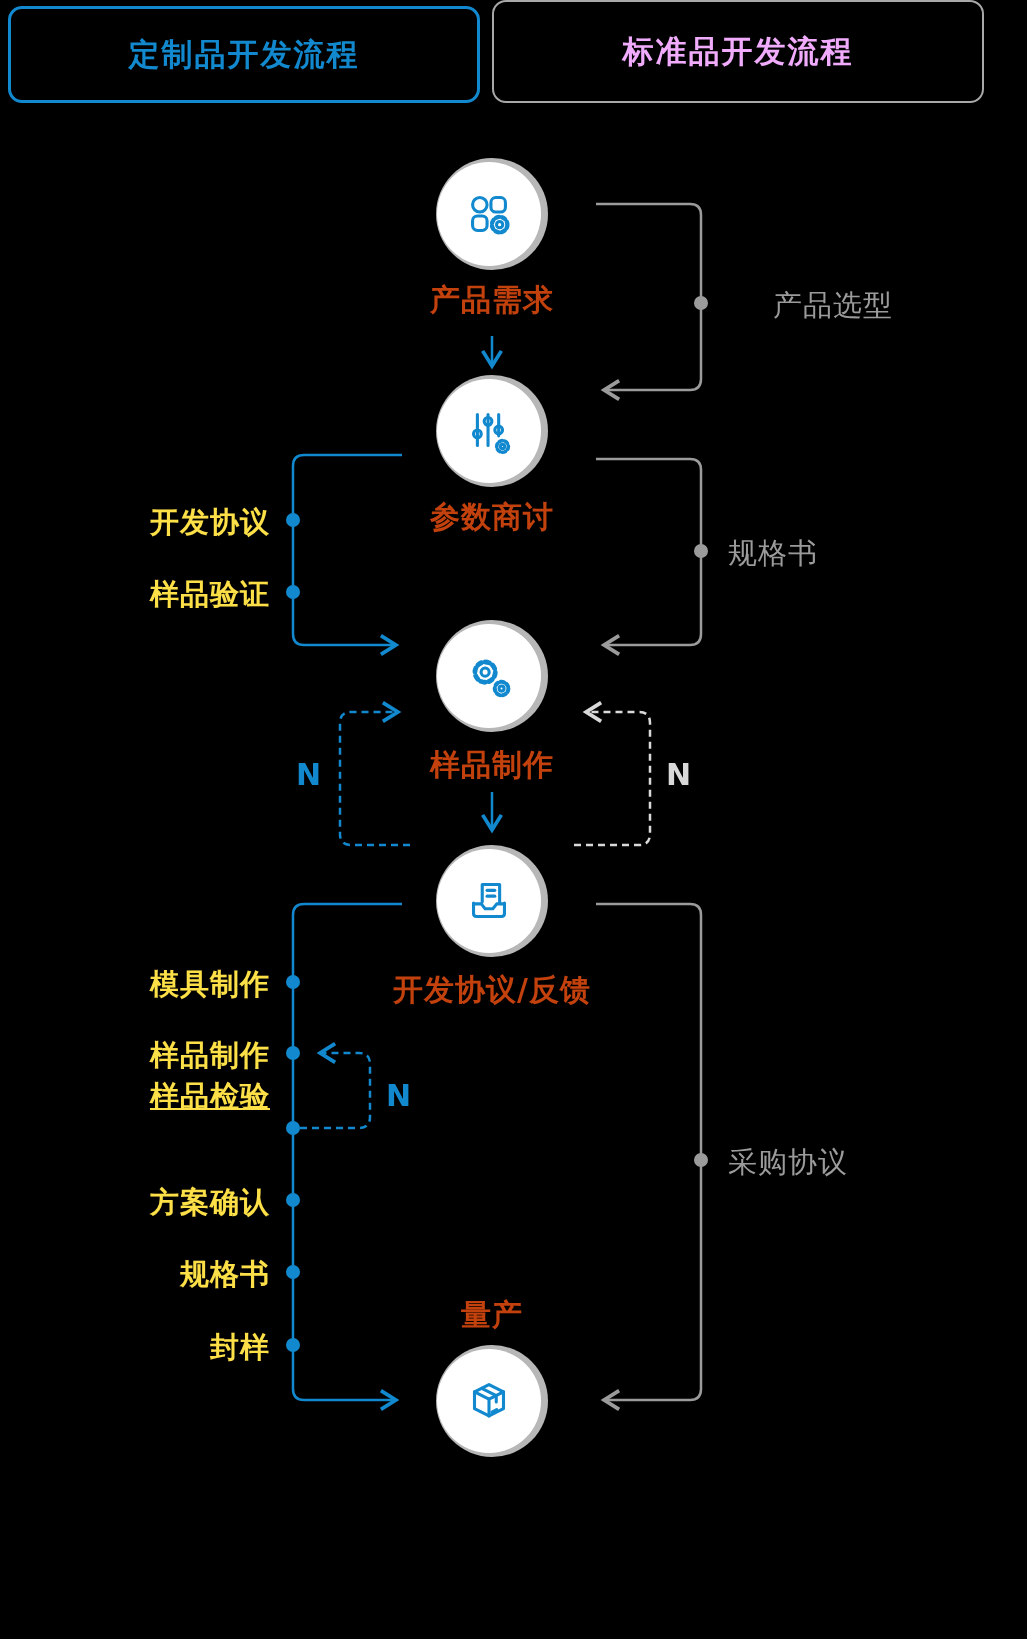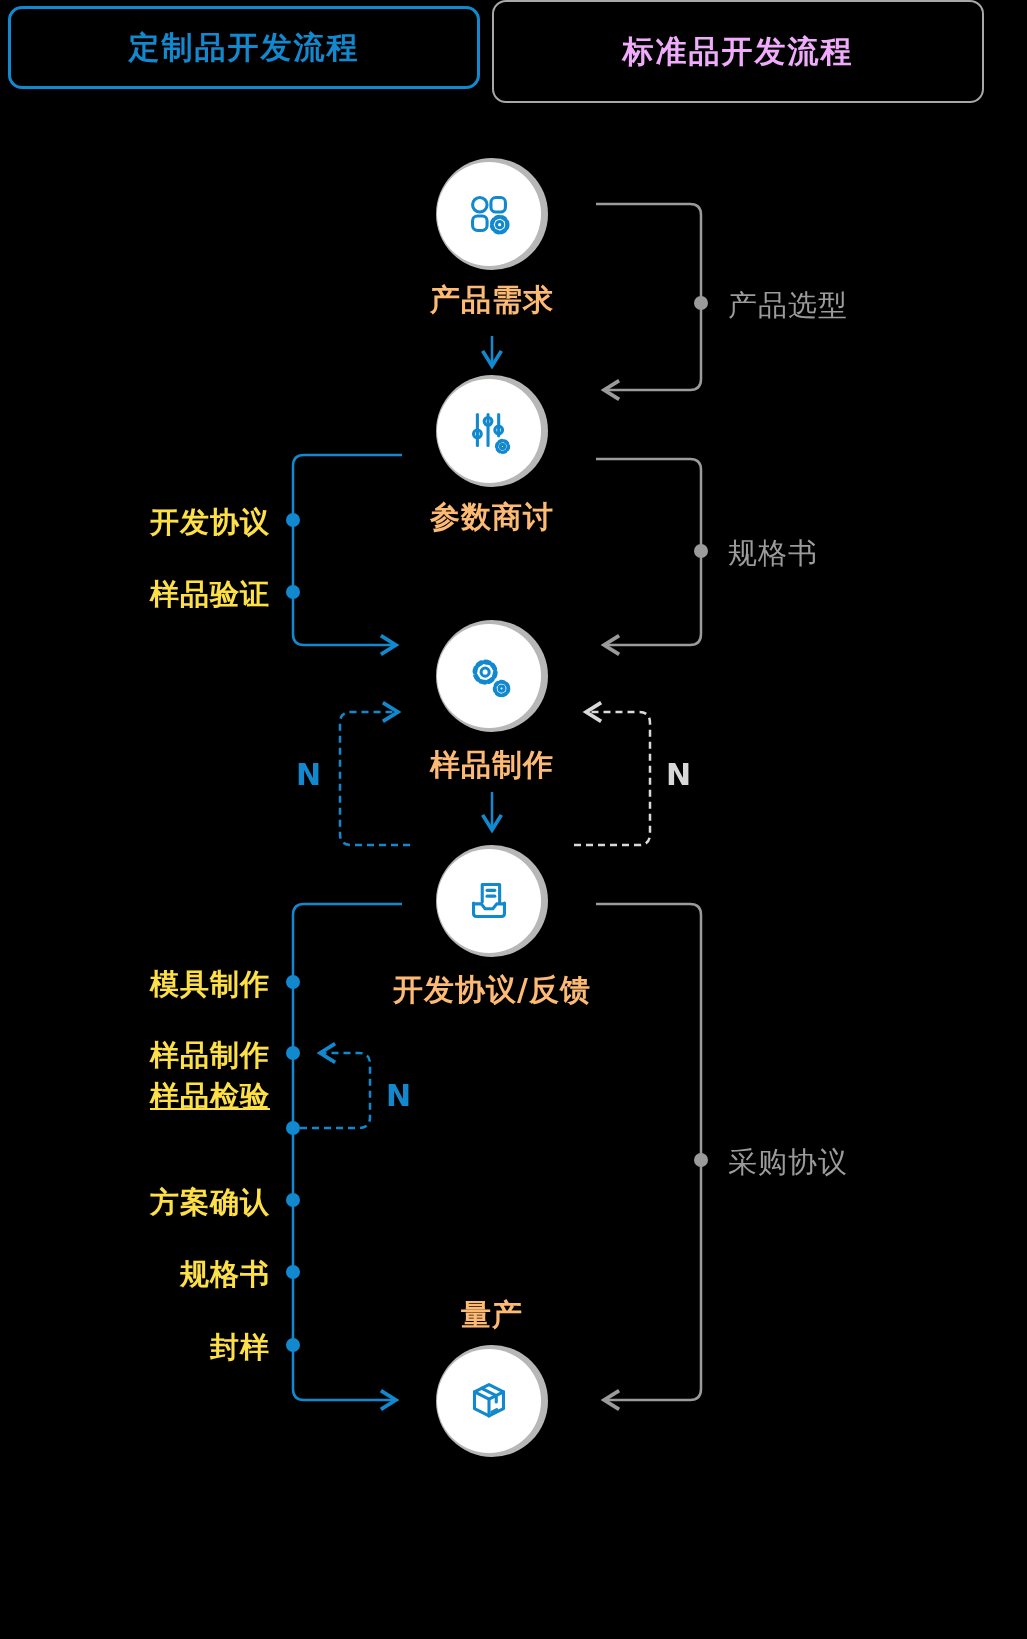--- a/index.html
+++ b/index.html
@@ -2,30 +2,30 @@
 <html><head>
 <meta charset="utf-8">
 <style>
   * { margin:0; padding:0; box-sizing:border-box; }
   html,body { background:#000; }
   body { font-family:"DejaVu Sans","Liberation Sans",sans-serif; }
   .canvas { position:relative; width:1027px; height:1639px; background:#000; overflow:hidden; }
 
   .tab { position:absolute; display:flex; align-items:center; justify-content:center;
          border-radius:14px; font-weight:bold; font-size:31px; letter-spacing:2px; cursor:pointer; }
-  .tab-custom   { left:8px;  top:6px; width:472px; height:83px;  border:3px solid #1289ce; color:#1289ce; }
+  .tab-custom   { left:8px;  top:6px; width:472px; height:97px;  border:3px solid #1289ce; color:#1289ce; }
   .tab-standard { left:492px; top:0;  width:492px; height:103px; border:2px solid #a8a8a8; color:#f0abfc; }
 
   .overlay { position:absolute; left:0; top:0; }
 
   .node-ring   { position:absolute; width:112px; height:112px; border-radius:50%; background:#b7b7b7; }
   .node-circle { position:absolute; left:1px; top:4px; width:104px; height:104px; border-radius:50%;
                  background:#ffffff; display:flex; align-items:center; justify-content:center; }
 
-  .node-label { position:absolute; width:340px; text-align:center; color:#fdba74;
+  .node-label { position:absolute; width:340px; text-align:center; color:#c2410c;
                 font-weight:bold; font-size:30px; letter-spacing:1px; }
   .lbl-left   { position:absolute; left:50px; width:220px; text-align:right; color:#fde047;
                 font-weight:bold; font-size:29px; letter-spacing:1px; }
   .lbl-right  { position:absolute; left:728px; color:#9b9b9b; font-size:29px; letter-spacing:1px; }
 
   .n-label { position:absolute; font-size:30px; font-weight:bold; }
   .n-blue  { color:#1289ce; }
   .n-light { color:#d9d9d9; }
 
   .gray-line  { stroke:#9b9b9b; stroke-width:2.5; fill:none; }
@@ -158,21 +158,21 @@
 
   <div class="lbl-left" style="top:503px;">开发协议</div>
   <div class="lbl-left" style="top:575px;">样品验证</div>
   <div class="lbl-left" style="top:965px;">模具制作</div>
   <div class="lbl-left" style="top:1036px;">样品制作</div>
   <div class="lbl-left" style="top:1077px;text-decoration:underline;">样品检验</div>
   <div class="lbl-left" style="top:1183px;">方案确认</div>
   <div class="lbl-left" style="top:1255px;">规格书</div>
   <div class="lbl-left" style="top:1328px;">封样</div>
 
-  <div class="lbl-right" style="top:286px;">产品选型</div>
+  <div class="lbl-right" style="top:286px;margin-left:45px;">产品选型</div>
   <div class="lbl-right" style="top:534px;">规格书</div>
   <div class="lbl-right" style="top:1143px;">采购协议</div>
 
   <div class="n-label n-blue" style="left:296px; top:757px;">N</div>
   <div class="n-label n-light" style="left:666px; top:757px;">N</div>
   <div class="n-label n-blue" style="left:386px; top:1078px;">N</div>
 
 </div>
 
 </body></html>

